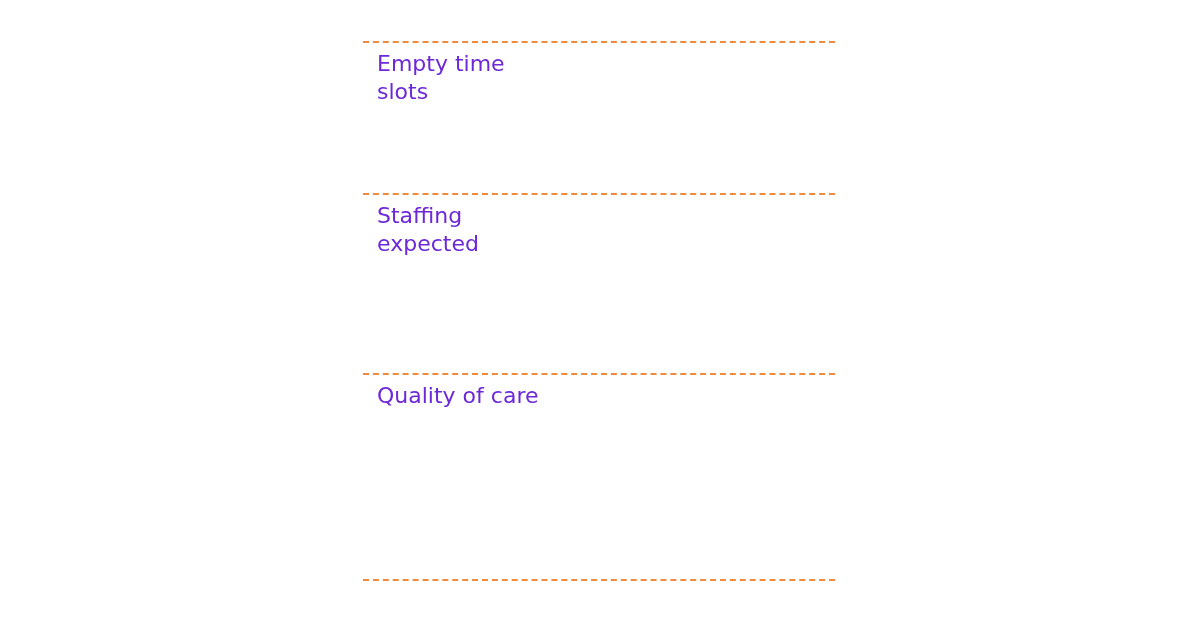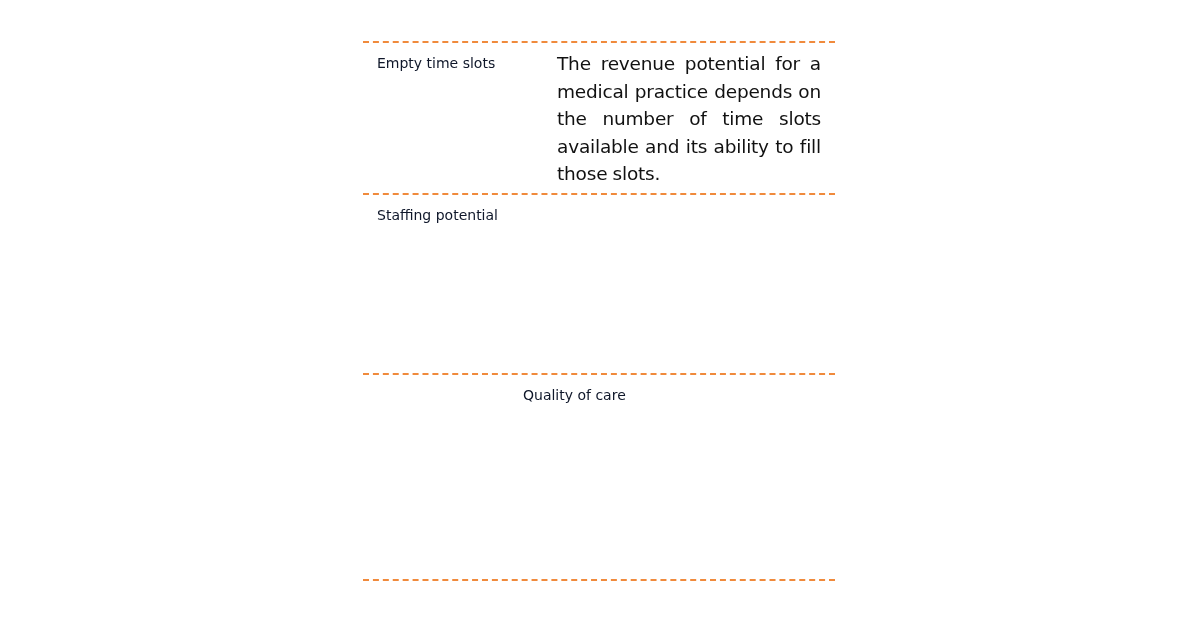--- a/index.html
+++ b/index.html
@@ -2,39 +2,38 @@
 <html><head>
 <meta charset="utf-8">
 <style>
   html, body { margin:0; padding:0; background:#ffffff; }
   body { width:1200px; height:628px; position:relative; overflow:hidden;
          font-family:"DejaVu Sans", sans-serif; }
   .table { position:absolute; left:363px; top:41px; width:472px; }
   .sep { height:0; border-top:2px dashed #f08a3c; }
   .row { display:flex; position:relative; }
   .label { width:180px; padding-left:14px; box-sizing:border-box;
-           color:#0f172a; font-size:14px; line-height:27.5px; padding-top:7px; }
+           color:#6d28d9; font-size:22px; line-height:27.5px; padding-top:7px; }
   .desc { width:264px; margin-left:180px; position:absolute; left:14px; top:0;
           color:#111; font-size:18.5px; line-height:27.5px; padding-top:7px;
           text-align:justify; word-spacing:-0.5px; letter-spacing:-0.2px; }
   .r1 { height:150px; }
   .r2 { height:178px; }
-  .r3 { height:204px;justify-content:center; }
+  .r3 { height:204px; }
 </style>
 </head>
 <body>
 
 <div class="table">
   <div class="sep"></div>
   <div class="row r1">
     <div class="label">Empty time slots</div>
-    <div class="desc">The revenue potential for a medical practice depends on the number of time slots available and its ability to fill those slots.</div>
   </div>
   <div class="sep"></div>
   <div class="row r2">
-    <div class="label">Staffing potential</div>
+    <div class="label">Staffing expected</div>
   </div>
   <div class="sep"></div>
   <div class="row r3">
     <div class="label">Quality of care</div>
   </div>
   <div class="sep"></div>
 </div>
 
 </body></html>

